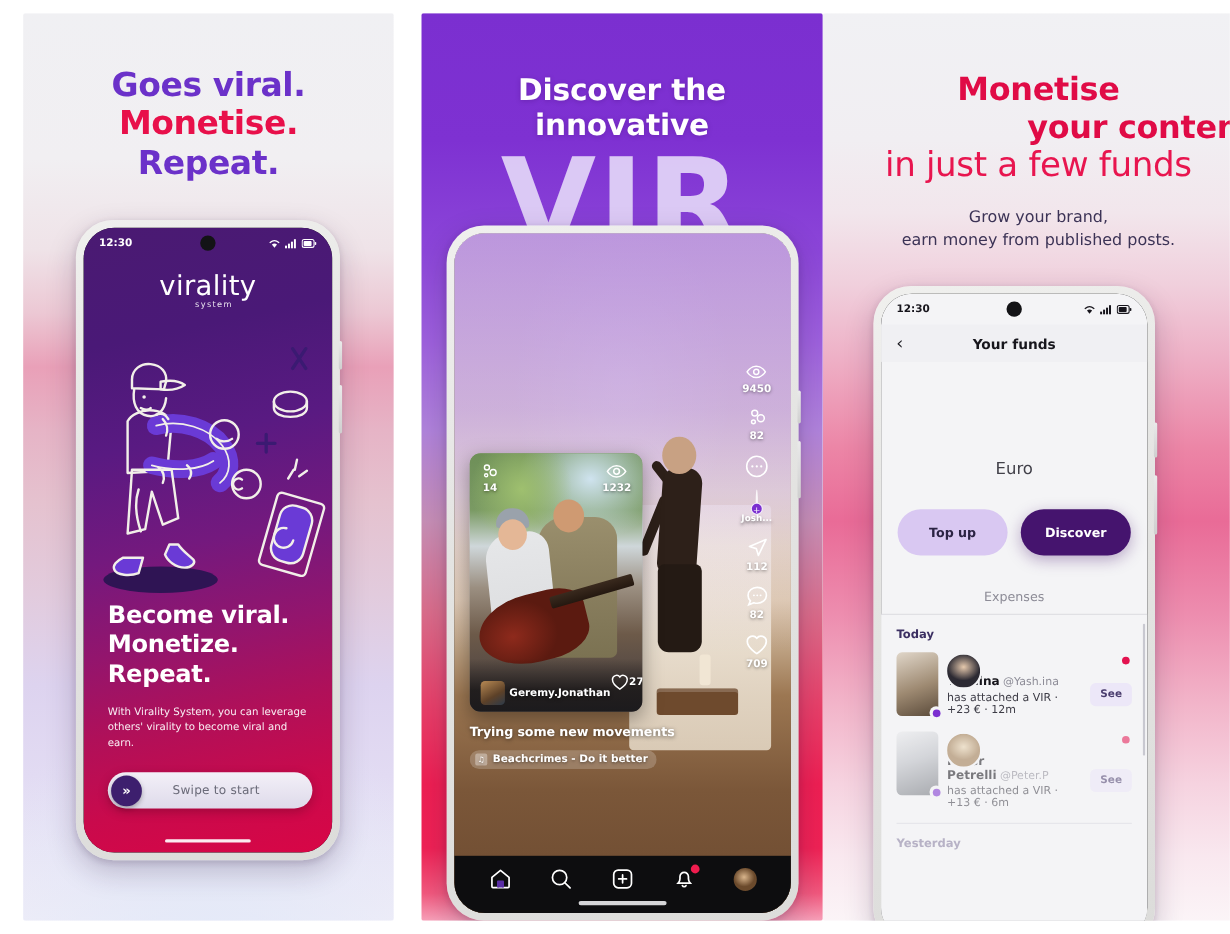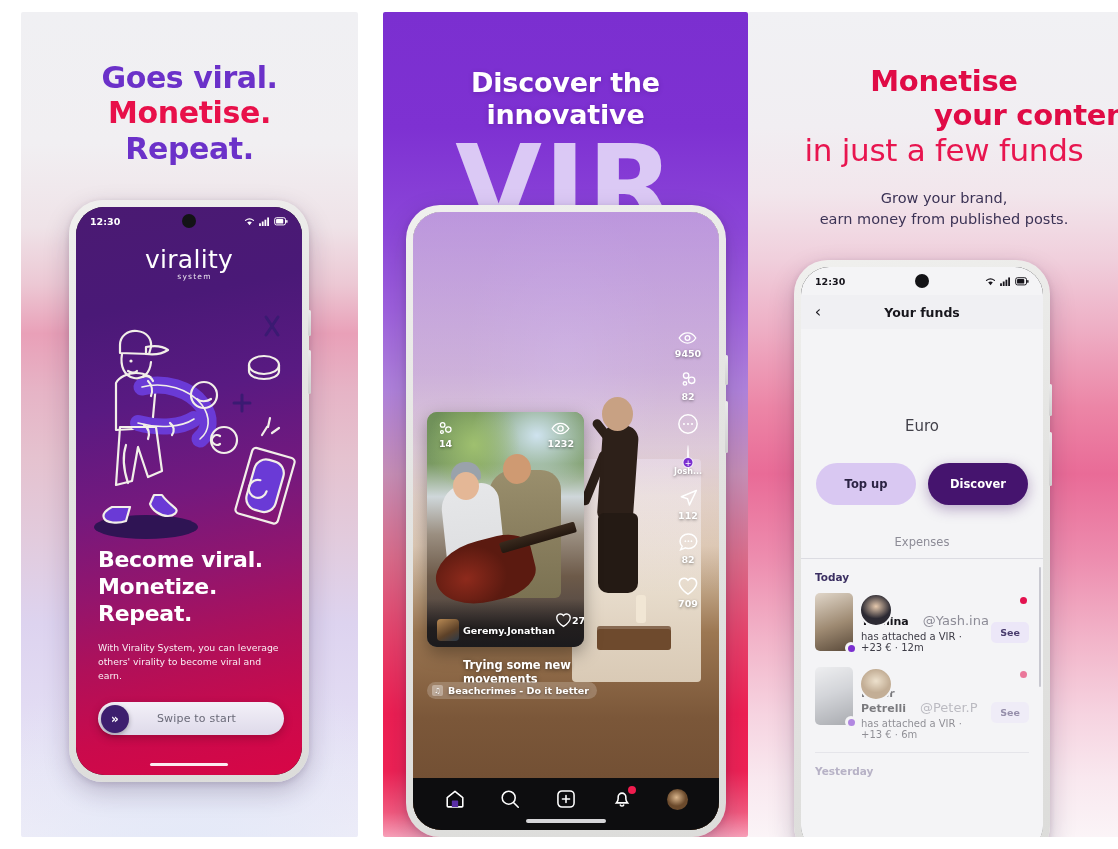--- a/index.html
+++ b/index.html
@@ -305,21 +305,20 @@
     background: linear-gradient(150deg,#b88a54,#5d4128 60%,#2c3a4a);
   }
   .card-author .nm { color:#fff; font-size:9.5px; font-weight:700; text-shadow:0 1px 3px rgba(0,0,0,.6); }
   .card-like { display:flex; align-items:center; color:#fff; }
   .card-like .num { font-size:9.5px; font-weight:700; text-shadow:0 1px 3px rgba(0,0,0,.6);}
 
   #p2-caption {
     position:absolute; left: 14px; right: 70px; top: 446px; z-index: 6;
     color:#fff; font-size: 11.5px; font-weight: 700; letter-spacing:-0.1px;
     text-shadow: 0 1px 4px rgba(0,0,0,0.55);
-    margin-left: 36px;
   }
   #p2-music {
     position:absolute; left: 14px; top: 470px; z-index: 6;
     display:flex; align-items:center; gap:5px;
     background: rgba(255,255,255,0.20);
     border-radius: 9px; padding: 3px 8px 3px 5px;
     color:#fff; font-size: 9.5px; font-weight:600;
     backdrop-filter: blur(3px);
     text-shadow: 0 1px 3px rgba(0,0,0,0.5);
   }
@@ -439,21 +438,21 @@
     border-radius:50%; background:#f4f4f6;
     display:flex; align-items:center; justify-content:center;
   }
   .thumb .pin i {
     width:7px; height:7px; border-radius:50%;
     background:#7b2fd0; display:block;
   }
   .rowmid { flex:1; min-width:0; padding-top: 20px; }
   .rowmid .line1 { font-size: 11px; color:#16151b; }
   .rowmid .line1 b { font-weight: 700; }
-  .rowmid .line1 .handle { color:#8d8c97; font-size: 13px; margin-left: 14px; }
+  .rowmid .line1 .handle { color:#8d8c97; font-size: 10px; margin-left: 3px; }
   .rowmid .line2 { font-size: 10px; color:#3d3c46; margin-top: 3px; }
   .avatar-sm {
     position:absolute; left: 58px; top: 4px; width: 34px; height: 34px;
     border-radius: 50%; border: 2px solid #f4f4f6;
   }
   .avatar-sm.a1 { background: radial-gradient(58% 48% at 50% 38%, #e6c9ad, #2c2a33 85%); }
   .avatar-sm.a2 { background: radial-gradient(58% 48% at 50% 40%, #e8d2ac, #9c7648 80%); }
   .see-btn {
     align-self: center; margin-top: 18px;
     background:#ece7f8; color:#4a3d6e; border-radius: 5px;

